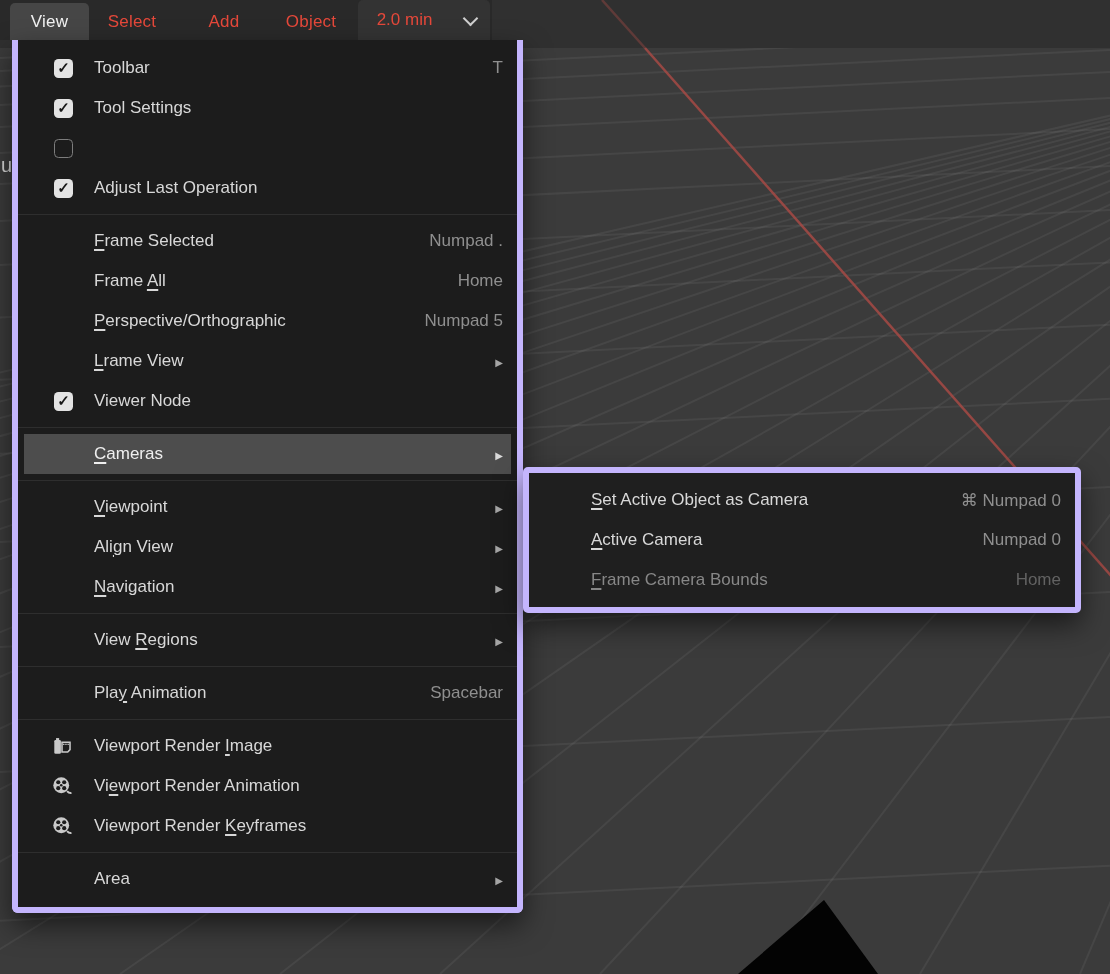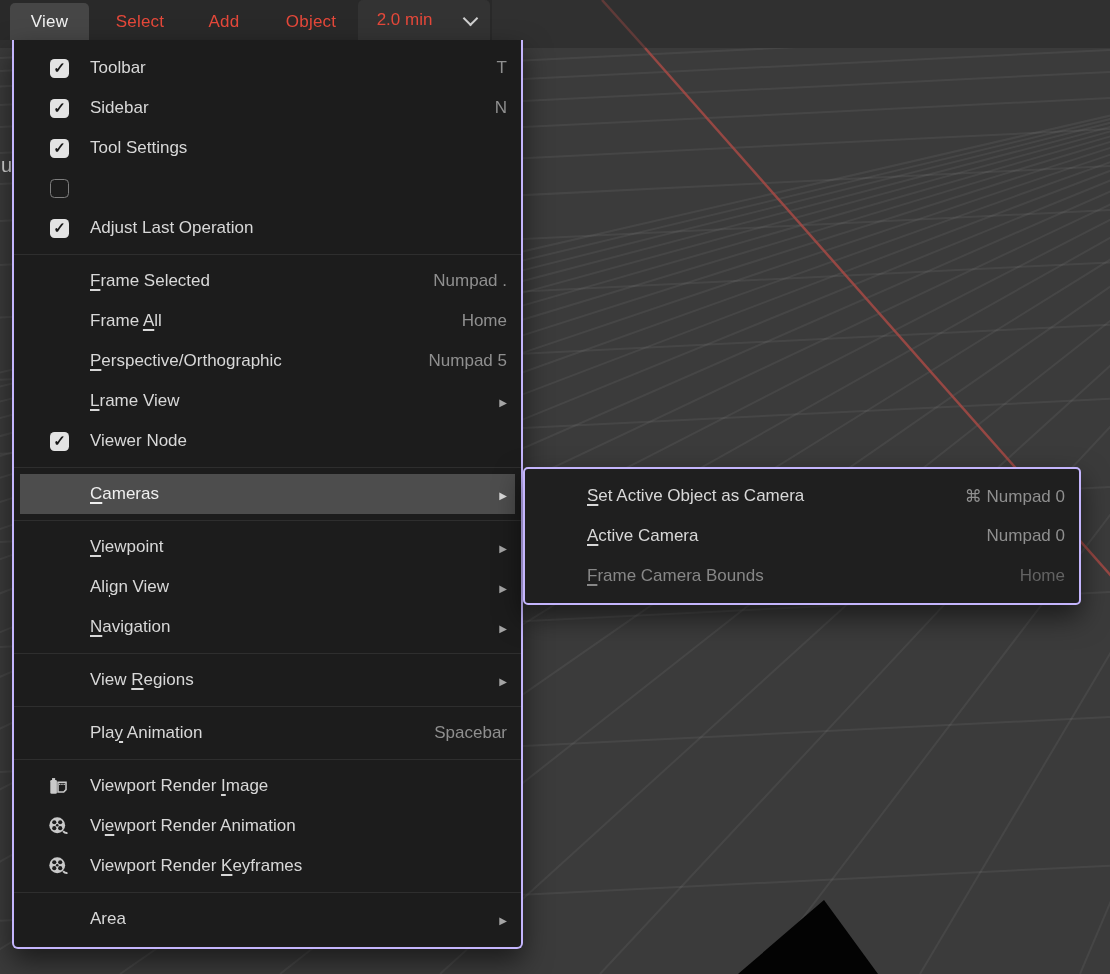--- a/index.html
+++ b/index.html
@@ -29,21 +29,21 @@
     border-radius:5px 5px 0 0; display:flex; align-items:center; font-size:17px;
     color:var(--accent-red); padding:0; box-sizing:border-box;gap:20px;
   }
   .mode-btn .mode-label{flex:1; text-align:center; padding-left:6px;}
   .chev{
     width:9px; height:9px; border-right:2px solid #cfcfcf; border-bottom:2px solid #cfcfcf;
     transform:rotate(45deg); margin:-4px 14px 0 0; flex:none;
   }
   
   .menu{
-    position:absolute; background:#1c1c1c; border:2px solid #c4b5fd; box-sizing:border-box;
+    position:absolute; background:#1c1c1c; border:6px solid #c4b5fd; box-sizing:border-box;
     padding:8px 0; z-index:10; box-shadow:0 12px 28px rgba(0,0,0,.55);
     font-size:17px; color:#d8d8d8;
   }
   .menu.main{left:12px; top:40px; width:511px; border-radius:0 0 6px 6px; border-top:none;}
   .menu.sub{left:523px; top:467px; width:558px; padding:7px 0; border-radius:5px; background:#1f1f1f;}
   .sep{height:1px; background:#2e2e2e; margin:6px 0;}
   .mi{display:flex; align-items:center; height:40px; padding:0 14px 0 24px; position:relative;}
   .mi .lead{width:52px; flex:none; display:flex; align-items:center;}
   .mi .lbl{flex:1; white-space:nowrap; overflow:hidden;}
   .mi .sc{color:#8f8f8f; white-space:nowrap; padding-left:18px;}
@@ -128,44 +128,37 @@
         </g>
       <line x1="602" y1="0" x2="645" y2="48" stroke="#a64a45" stroke-width="2.5" opacity="0.4"></line>
       <line x1="645" y1="48" x2="1112" y2="577" stroke="#a64a45" stroke-width="2.5" opacity="0.85"></line>
       <polygon points="824,900 878,974 738,974" fill="#030303"></polygon>
     </svg>
     <div class="hud-fragment">u</div>
   </div>
 
   <div class="topbar">
     <div class="tab active" style="left:10px;width:79px;">View</div>
-    <div class="tab red" style="left:99px;width:82px;">Select</div>
+    <div class="tab red" style="left:91px;width:82px;">Select</div>
     <div class="tab red" style="left:188px;width:72px;">Add</div>
     <div class="tab red" style="left:265px;width:92px;">Object</div>
     <div class="mode-btn">
       <span class="mode-label">2.0 min</span>
       <span class="chev"></span>
     </div>
   </div>
 
   <div class="menu main">
 
     <div class="mi">
       <span class="lead">
           <span class="cb on"></span>
         </span>
       <span class="lbl"><span>Toolbar</span><span class="acc"></span><span></span></span>
       <span class="sc">T</span>
-    </div>
-    <div class="mi">
-      <span class="lead">
-          <span class="cb on"></span>
-        </span>
-      <span class="lbl"><span>Sidebar</span><span class="acc"></span><span></span></span>
-      <span class="sc">N</span>
     </div>
     <div class="mi">
       <span class="lead">
           <span class="cb on"></span>
         </span>
       <span class="lbl"><span>Tool Settings</span></span>
     </div>
     <div class="mi">
       <span class="lead">
           <span class="cb off"></span>

